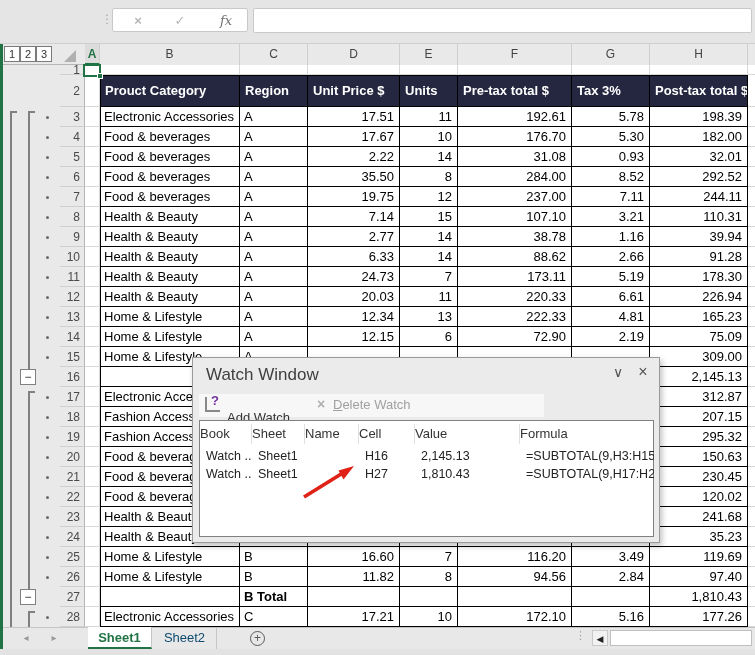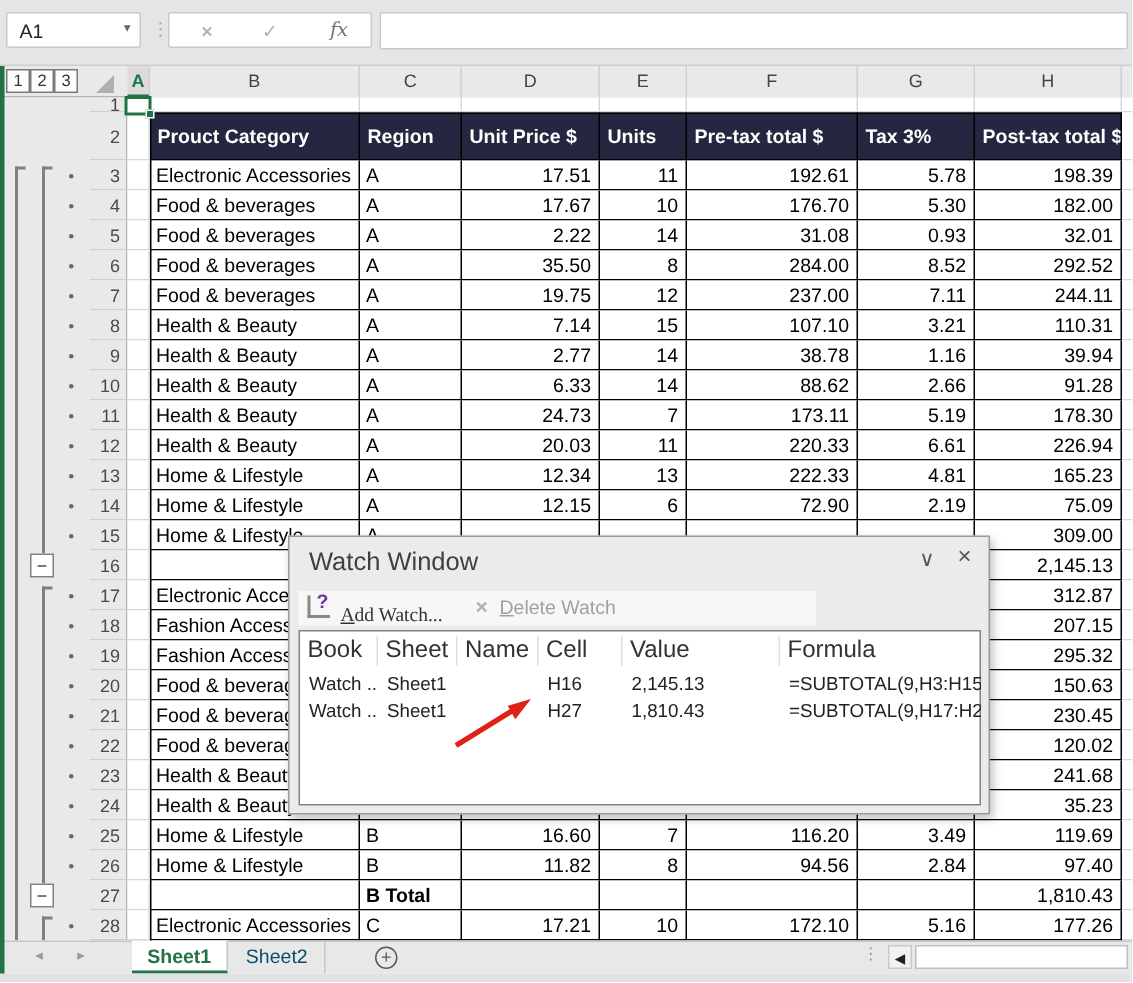--- a/index.html
+++ b/index.html
@@ -38,45 +38,41 @@
   
   .dialog{left:192px;top:357px;width:468px;height:186px;background:#ebebeb;border:1px solid #9a9a9a;
           box-shadow:2px 3px 6px rgba(0,0,0,0.25);z-index:10;}
   .dlg-title{font-size:17px;color:#3f3f3f;}
   .dlg-icon{font-size:14px;color:#555;text-align:center;cursor:pointer;}
   .toolbar{background:#f7f7f7;}
   .tb-label{font-size:13px;color:#333;}
   .tb-label.disabled{color:#a0a0a0;}
   .tb-underline{text-decoration:underline;}
   .wtable{background:#fff;border:1px solid #808080;}
-  .wth{font-size:16px;color:#333;padding-left:5px;line-height:20px;border-right:1px solid #e0e0e0;overflow:hidden;}
+  .wth{font-size:13px;color:#333;padding-left:0;line-height:20px;border-right:1px solid #e0e0e0;overflow:hidden;}
   .wtd{font-size:12.5px;color:#222;padding-left:6px;line-height:18px;overflow:hidden;white-space:nowrap;}
   
   .tabbar{left:0;top:627px;width:755px;height:22px;background:#e8e8e8;border-top:1px solid #c6c6c6;}
   .tab{top:627px;height:22px;font-size:13px;text-align:center;line-height:21px;color:#0c4a6e;
        border-right:1px solid #c6c6c6;cursor:pointer;}
   .tab.active{background:#fff;color:#217346;font-weight:bold;border-bottom:2px solid #217346;}
   .navarr{font-size:10px;color:#9a9a9a;line-height:22px;text-align:center;}
   .addsheet{width:15px;height:15px;border:1px solid #595959;border-radius:50%;color:#595959;
             font-size:12px;line-height:13px;text-align:center;cursor:pointer;}
   .hscroll{background:#fff;border:1px solid #bfbfbf;}
   .bottomstrip{left:0;top:649px;width:755px;height:6px;background:#e2e2e2;}
   .greenstrip{left:0;top:44px;width:3px;height:605px;background:#217346;z-index:12;}
   .seltri{width:0;height:0;border-left:12px solid transparent;border-bottom:12px solid #b0b0b0;}
 </style>
 </head>
 <body>
 
 <div id="app">
 
   <div class="abs topbar"></div>
-  <div class="abs whitebox" style="left:4px;top:8px;width:90px;height:24px;">
-    <span class="abs namebox-text" style="left:0;top:0;">A1</span>
-    <span class="abs" style="right:6px;top:4px;font-size:9px;color:#666;">▾</span>
-  </div>
   <div class="abs" style="left:101px;top:12px;font-size:12px;color:#aaa;">⋮</div>
   <div class="abs whitebox" style="left:112px;top:8px;width:136px;height:24px;">
     <div class="abs fbtn" style="left:10px;top:0;width:30px;color:#b5b5b5;font-weight:bold;">×</div>
     <div class="abs fbtn" style="left:52px;top:0;width:30px;color:#b5b5b5;">✓</div>
     <div class="abs fbtn" style="left:98px;top:0;width:30px;color:#737373;font-style:italic;font-family:'DejaVu Serif',serif;">fx</div>
   </div>
   <div class="abs whitebox" style="left:253px;top:8px;width:499px;height:25px;"></div>
 
   <div class="abs colhdr-strip"></div>
   <div id="lvlbtns" class="abs" style="left:0;top:0;">
@@ -428,21 +424,21 @@
   <div class="abs dialog">
     <div class="abs" style="left:0;top:0;width:468px;height:34px;cursor:move;">
       <span class="abs dlg-title" style="left:13px;top:7px;">Watch Window</span>
       <span class="abs dlg-icon" style="left:415px;top:6px;width:20px;">∨</span>
       <span class="abs dlg-icon" style="left:440px;top:5px;width:20px;font-size:16px;">×</span>
     </div>
     <div class="abs toolbar" style="left:6px;top:36px;width:345px;height:23px;">
       <span class="abs" style="left:6px;top:3px;width:15px;height:15px;border-left:2px solid #888;border-bottom:2px solid #888;">
         <span class="abs" style="left:4px;top:-4px;color:#7030a0;font-weight:bold;font-size:13px;">?</span>
       </span>
-      <span class="abs tb-label" style="left:28px;top:8px;font-family:Liberation Serif, serif;"><span class="tb-underline">A</span><span>dd Watch...</span></span>
+      <span class="abs tb-label" style="left:28px;top:16px;"><span class="tb-underline">A</span><span>dd Watch...</span></span>
       <span class="abs" style="left:118px;top:2px;color:#b0b0b0;font-weight:bold;font-size:14px;">×</span>
       <span class="abs tb-label disabled" style="left:134px;top:3px;"><span class="tb-underline">D</span><span>elete Watch</span></span>
     </div>
     <div class="abs wtable" style="left:6px;top:62px;width:455px;height:117px;">
       <div id="wheaders">
           <div class="abs wth" style="left: 0px; top: 3px; width: 52px; height: 20px;">Book</div>
           <div class="abs wth" style="left: 52px; top: 3px; width: 53px; height: 20px;">Sheet</div>
           <div class="abs wth" style="left: 105px; top: 3px; width: 54px; height: 20px;">Name</div>
           <div class="abs wth" style="left: 159px; top: 3px; width: 56px; height: 20px;">Cell</div>
           <div class="abs wth" style="left: 215px; top: 3px; width: 105px; height: 20px;">Value</div>

